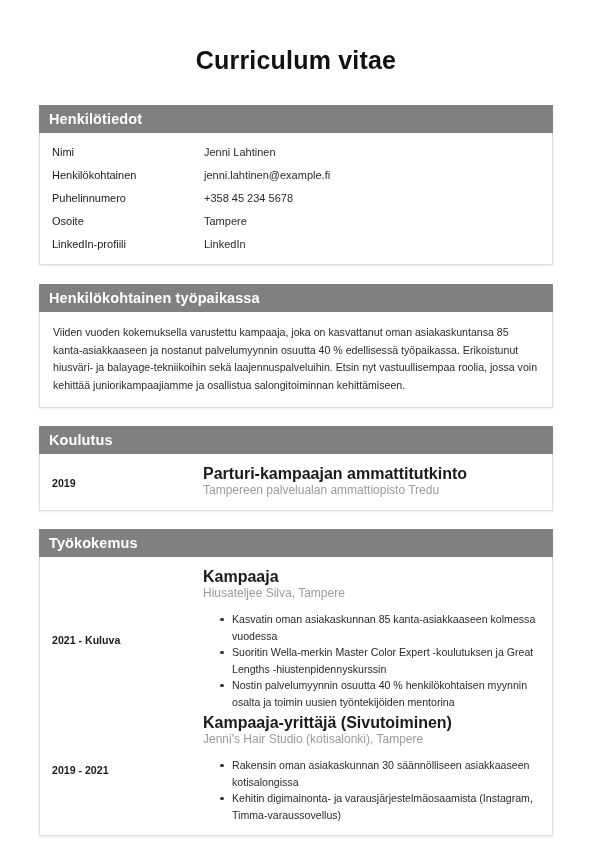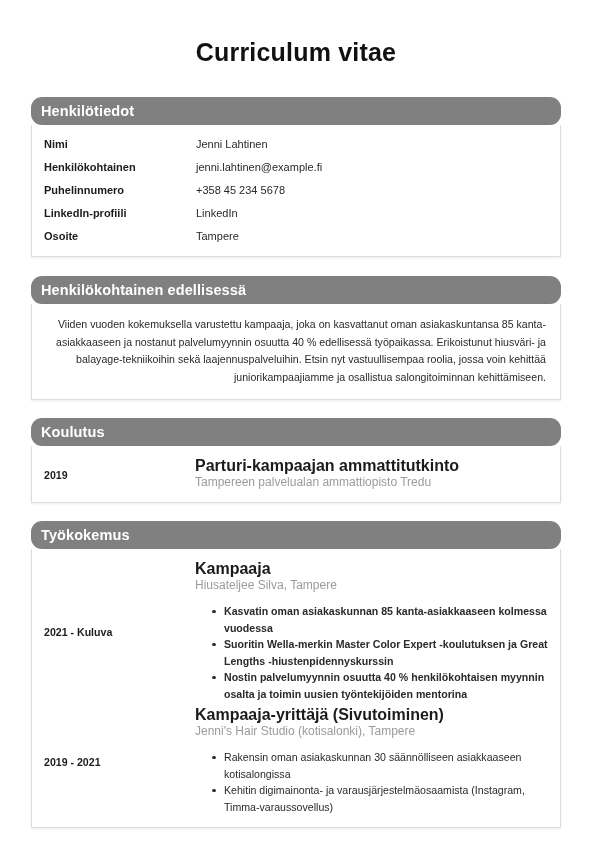--- a/index.html
+++ b/index.html
@@ -12,21 +12,21 @@
     width: 600px;
     height: 848px;
     font-family: "Liberation Sans", sans-serif;
     color: #222222;
     -webkit-font-smoothing: antialiased;
   }
   .page {
     width: 592px;
     height: 848px;
     box-sizing: border-box;
-    padding: 4px;
+    padding: 12px;
     position: relative;
     background: #ffffff;
     overflow: hidden;
   }
 
   
   .doc-title {
     text-align: center;
     font-size: 25px;
     font-weight: bold;
@@ -42,21 +42,20 @@
   .section-header {
     background: #808080;
     color: #ffffff;
     font-size: 14.5px;
     font-weight: bold;
     padding: 6px 10px 7px 10px;
     line-height: 16px;
     box-sizing: border-box;
     height: 28px;
     letter-spacing: 0.1px;
-    border-radius: 11px;
   }
   .section-body {
     border: 1px solid #dddddd;
     border-top: none;
     background: #ffffff;
     box-sizing: border-box;
     box-shadow: 0 1px 2px rgba(0,0,0,0.08);
   }
 
   .gap-lg { height: 19px; }
@@ -65,39 +64,39 @@
   .info-body { padding: 13px 12px 13px 12px; }
   .info-row {
     display: flex;
     align-items: baseline;
     padding: 0 0 11px 0;
   }
   .info-row:last-child { padding-bottom: 1px; }
   .info-label {
     width: 152px;
     flex: 0 0 152px;
-    font-weight: bold;
+    font-weight: normal;
     font-size: 11px;
     color: #1b1b1b;
   }
   .info-value {
     font-size: 11px;
     color: #2a2a2a;
   }
 
   
   .summary-body {
     padding: 12px 14px 13px 13px;
   }
   .summary-text {
     font-size: 10.6px;
     line-height: 17.5px;
     color: #2a2a2a;
     margin: 0;
-    text-align: right;
+    text-align: left;
   }
 
   
   .entry-body { padding: 12px 12px 12px 12px; }
   .entry {
     display: flex;
     align-items: center;
   }
   .entry + .entry { margin-top: 5px; }
   .entry-date {
@@ -141,21 +140,21 @@
     content: "";
     position: absolute;
     left: 0;
     top: 6.5px;
     width: 3.5px;
     height: 3.5px;
     border-radius: 50%;
     background: #333333;
   }
   .bullets-narrow li { max-width: 336px; }
-  .bullets-wide li { max-width: 358px; font-weight: bold; }
+  .bullets-wide li { max-width: 358px; }
 </style>
 </head>
 <body>
 
 <div class="page">
 
   <h1 class="doc-title">Curriculum vitae</h1>
 
   <div class="gap-top"></div>
 
@@ -172,36 +171,36 @@
         <div class="info-label">Henkilökohtainen</div>
         <div class="info-value">jenni.lahtinen@example.fi</div>
       </div>
 
       <div class="info-row">
         <div class="info-label">Puhelinnumero</div>
         <div class="info-value">+358 45 234 5678</div>
       </div>
 
       <div class="info-row">
+        <div class="info-label">Osoite</div>
+        <div class="info-value">Tampere</div>
+      </div>
+
+      <div class="info-row">
         <div class="info-label">LinkedIn-profiili</div>
         <div class="info-value">LinkedIn</div>
       </div>
 
-      <div class="info-row">
-        <div class="info-label">Osoite</div>
-        <div class="info-value">Tampere</div>
-      </div>
-
     </div>
   </div>
 
   <div class="gap-lg"></div>
 
   <div class="section-wrap">
-    <div class="section-header">Henkilökohtainen edellisessä</div>
+    <div class="section-header">Henkilökohtainen työpaikassa</div>
     <div class="section-body summary-body">
       <p class="summary-text">Viiden vuoden kokemuksella varustettu kampaaja, joka on kasvattanut oman asiakaskuntansa 85 kanta-asiakkaaseen ja nostanut palvelumyynnin osuutta 40 % edellisessä työpaikassa. Erikoistunut hiusväri- ja balayage-tekniikoihin sekä laajennuspalveluihin. Etsin nyt vastuullisempaa roolia, jossa voin kehittää juniorikampaajiamme ja osallistua salongitoiminnan kehittämiseen.</p>
     </div>
   </div>
 
   <div class="gap-md"></div>
 
   <div class="section-wrap">
     <div class="section-header">Koulutus</div>
     <div class="section-body entry-body">

